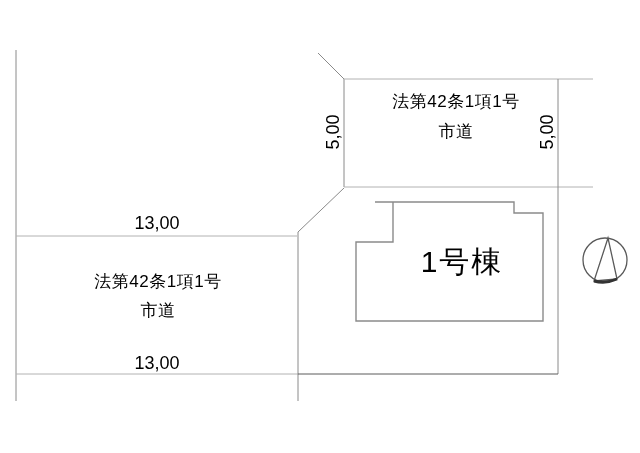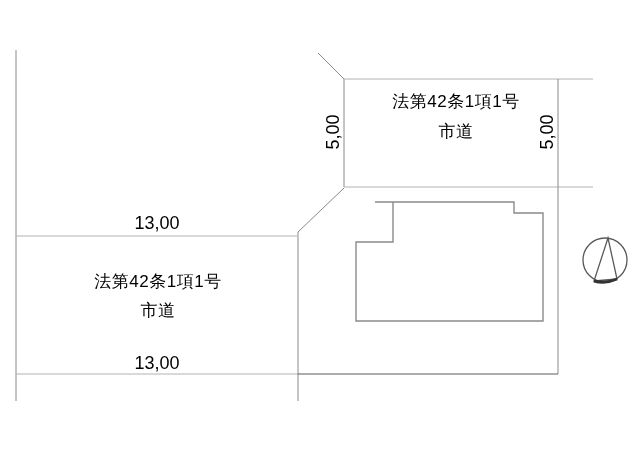--- a/index.html
+++ b/index.html
@@ -75,14 +75,15 @@
   <div class="t road-label" style="left:456px; top:101px">法第42条1項1号</div>
   <div class="t road-label" style="left:456px; top:131px">市道</div>
   <div class="t dim dim-vert" style="left:333px; top:132px">5,00</div>
   <div class="t dim dim-vert" style="left:547px; top:132px">5,00</div>
 
   <div class="t dim" style="left:157px; top:223px">13,00</div>
   <div class="t road-label" style="left:158px; top:281px">法第42条1項1号</div>
   <div class="t road-label" style="left:158px; top:310px">市道</div>
   <div class="t dim" style="left:157px; top:363px">13,00</div>
 
+  <div class="t building-label" style="left:462px; top:262px">1号棟</div>
 
 </div>
 
 </body></html>

